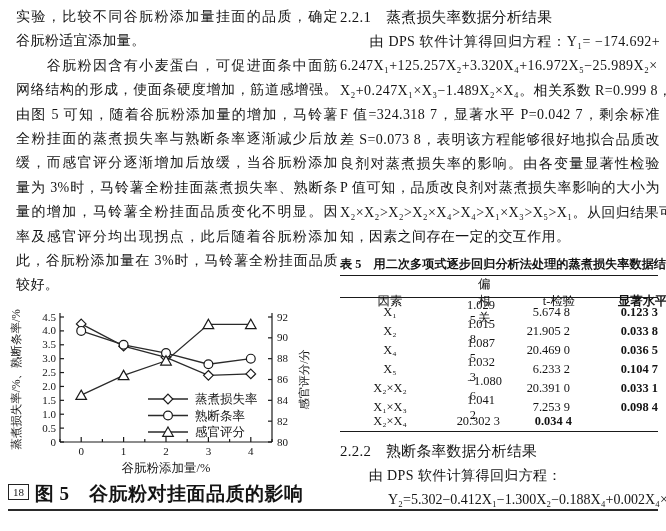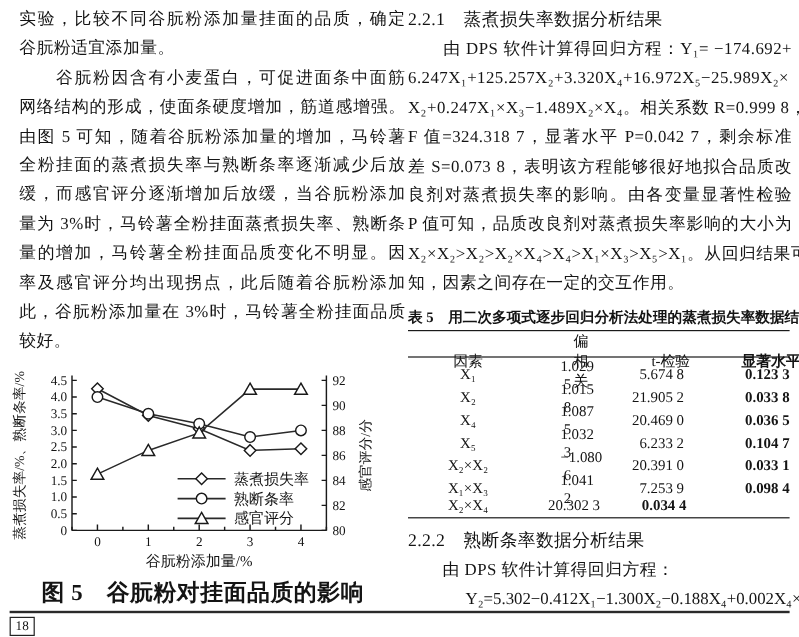--- a/index.html
+++ b/index.html
@@ -35,21 +35,21 @@
   .t-cell { text-align:right; padding-right:2px; font-family:"Liberation Serif",serif; }
   .t-cell.c0 { text-align:center; padding-right:0; }
   .t-head .t-cell { text-align:center; font-style:normal; padding-right:0; }
   .t-cell.c1 { padding-right:26px;margin-left:27px; }
   .t-cell.c3 { padding-right:0px;font-weight:bold; }
   #sec222-body .line { text-align-last:left; }
   .eq-line { font-size:14px; line-height:24.4px; padding-left:48px; white-space:nowrap; font-style:italic;font-family:Liberation Serif, serif; }
   .eq-line i, .eq-line { font-style:normal; }
   #footer-rule { position:absolute; left:8px; top:509px; width:650px; height:0;
     border-top:2px solid #2a2a2a; }
-  #page-number { position:absolute; left:8px; top:514px; border:1px solid #222;
+  #page-number { position:absolute; left:8px; top:484px; border:1px solid #222;
     font-size:11px; line-height:14px; padding:0 4px; font-family:"Liberation Serif",serif; }
   svg text { font-family:"Liberation Serif","DejaVu Serif",serif; fill:#141414; }
 </style>
 </head>
 <body>
 
 <div id="page">
 
   <div id="left-col" class="col">
     <div class="para">

